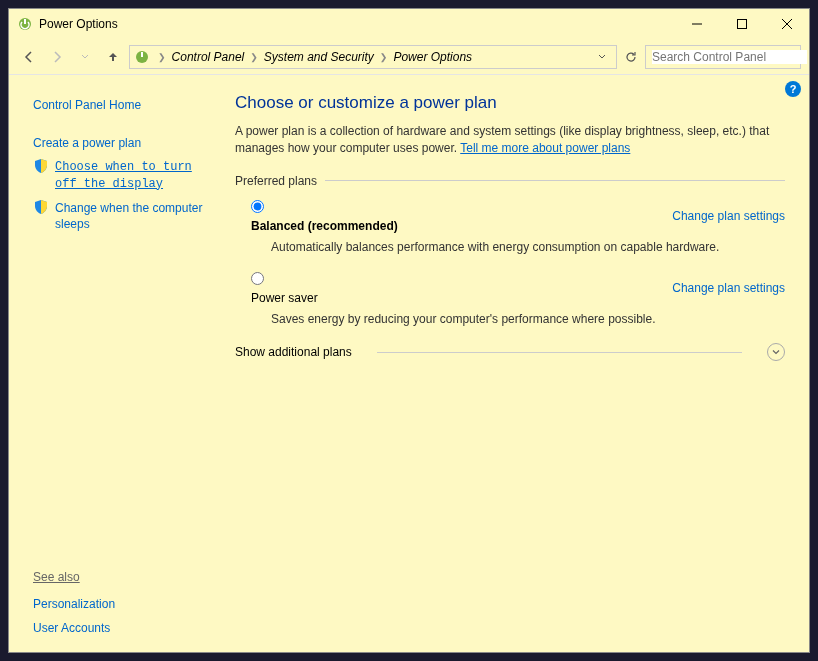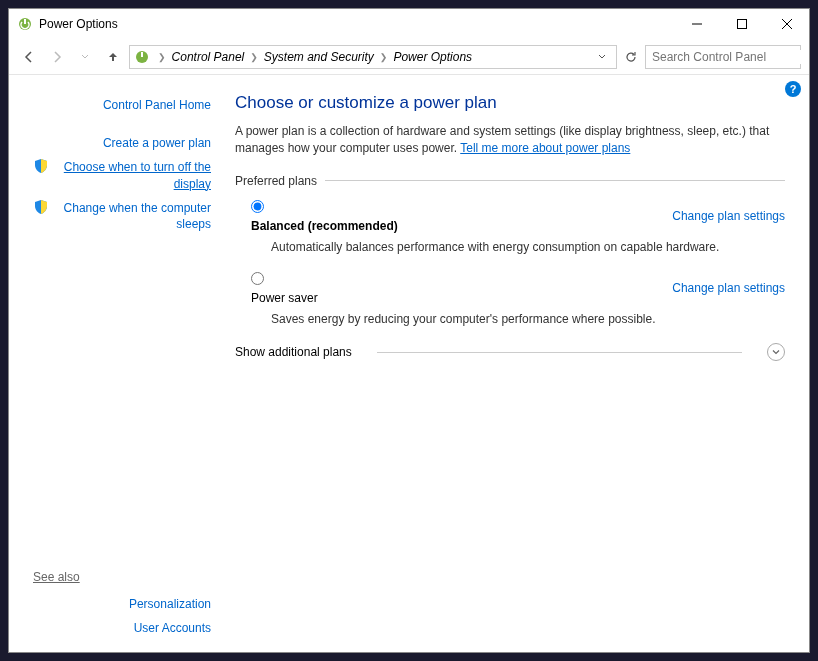--- a/index.html
+++ b/index.html
@@ -1,38 +1,38 @@
 <!DOCTYPE html>
 <html><head>
 <meta charset="utf-8">
 <style>
 * { margin: 0; padding: 0; box-sizing: border-box; font-family: "Segoe UI", Tahoma, sans-serif; }
 body { background: #1a1a2e; padding: 8px; }
-.window { width: 802px; height: 645px; background: #ffffff; border: 1px solid #888; display: flex; flex-direction: column; position: relative; }
+.window { width: 802px; height: 645px; background: #fef9c3; border: 1px solid #888; display: flex; flex-direction: column; position: relative; }
 .titlebar { height: 30px; display: flex; align-items: center; padding: 0 0 0 8px; }
 .titlebar-icon { width: 16px; height: 16px; margin-right: 6px; }
 .titlebar-text { font-size: 12px; flex: 1; }
 .winbtns { display: flex; }
 .winbtn { width: 45px; height: 29px; display: flex; align-items: center; justify-content: center; cursor: pointer; }
 .navbar { height: 36px; display: flex; align-items: center; padding: 0 8px; gap: 4px; border-bottom: 1px solid #e5e5e5; }
 .navbtn { width: 24px; height: 24px; display: flex; align-items: center; justify-content: center; color: #555; cursor: pointer; }
 .navbtn.disabled { color: #bbb; }
 .breadcrumb { display: flex; align-items: center; border: 1px solid #ccc; height: 24px; flex: 1; padding: 0 4px; font-size: 12px; min-width: 0; }
 .breadcrumb-icon { width: 16px; height: 16px; margin-right: 4px; }
 .crumb-sep { color: #888; padding: 0 4px; font-size: 9px; }
 .crumb { padding: 0 2px; cursor: pointer; white-space: nowrap; font-style: italic; }
 .breadcrumb-spacer { flex: 1; }
 .dropdown-btn, .refresh-btn { width: 20px; height: 22px; display: flex; align-items: center; justify-content: center; color: #555; cursor: pointer; }
 .searchbox { width: 156px; height: 24px; border: 1px solid #ccc; display: flex; align-items: center; padding: 0 6px; font-size: 12px; }
 .searchbox input { border: none; outline: none; flex: 1; font-size: 12px; color: #777; }
 .content { flex: 1; display: flex; position: relative; }
 .help-icon { position: absolute; top: 6px; right: 8px; width: 16px; height: 16px; border-radius: 50%; background: #0078d7; color: #fff; font-size: 11px; font-weight: bold; display: flex; align-items: center; justify-content: center; cursor: pointer; }
 .sidebar { width: 214px; padding: 18px 12px 12px 24px; font-size: 12px; display: flex; flex-direction: column; }
-.sidebar-link { color: #0066cc; padding: 4px 0; cursor: pointer; line-height: 1.35; text-align: right; }
-.sidebar-link.active { text-decoration: underline; }
+.sidebar-link { color: #0066cc; padding: 4px 0; cursor: pointer; line-height: 1.35; }
+.sidebar-link.active { text-decoration: underline; font-family: Liberation Mono, monospace; }
 .sidebar-item { display: flex; align-items: flex-start; gap: 6px; }
 .sidebar-item-icon { width: 16px; height: 16px; flex-shrink: 0; margin-top: 3px; }
 .sidebar-spacer { flex: 1; }
 .see-also { color: #666; font-size: 12px; padding: 4px 0 8px 0; text-decoration: underline; }
 .main { flex: 1; padding: 18px 24px 12px 12px; font-size: 12px; }
 .page-title { color: #003399; font-size: 17px; font-weight: 400; margin-bottom: 10px; }
 .page-desc { color: #333; line-height: 1.45; margin-bottom: 16px; }
 .inline-link { color: #0066cc; text-decoration: underline; cursor: pointer; }
 .group-label { color: #333; font-size: 12px; display: flex; align-items: center; gap: 8px; margin-bottom: 12px; }
 .group-line { flex: 1; height: 1px; background: #ccc; }

